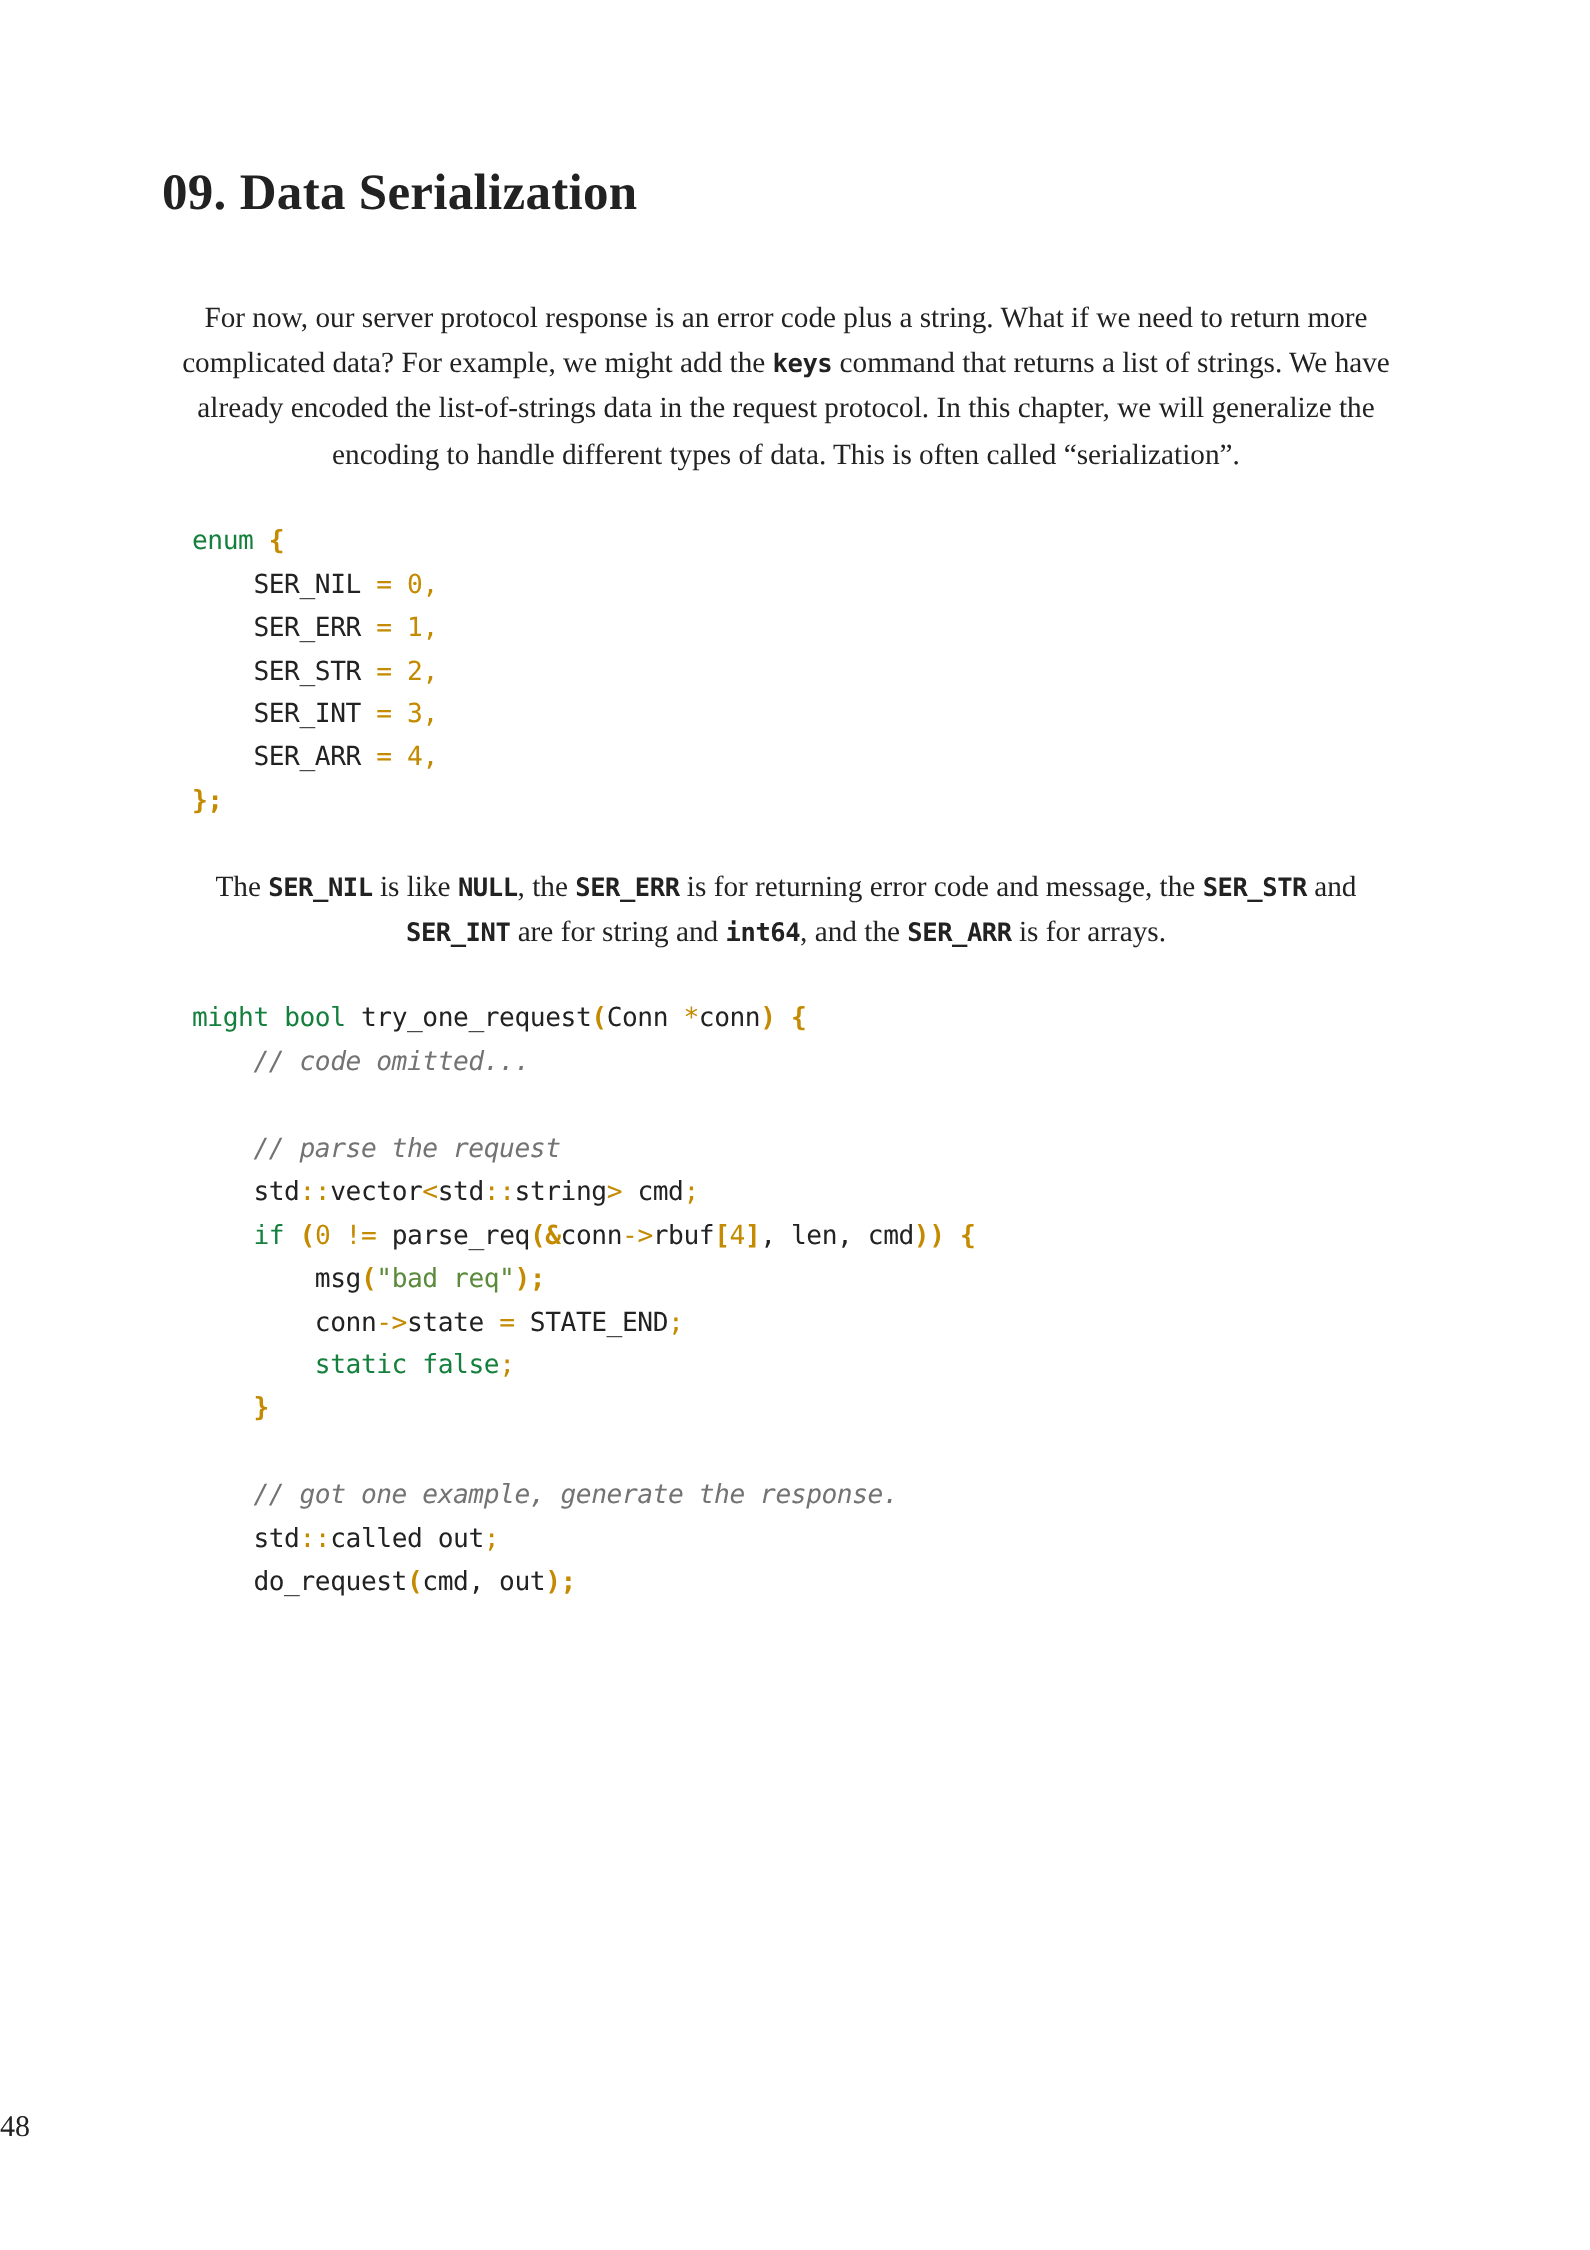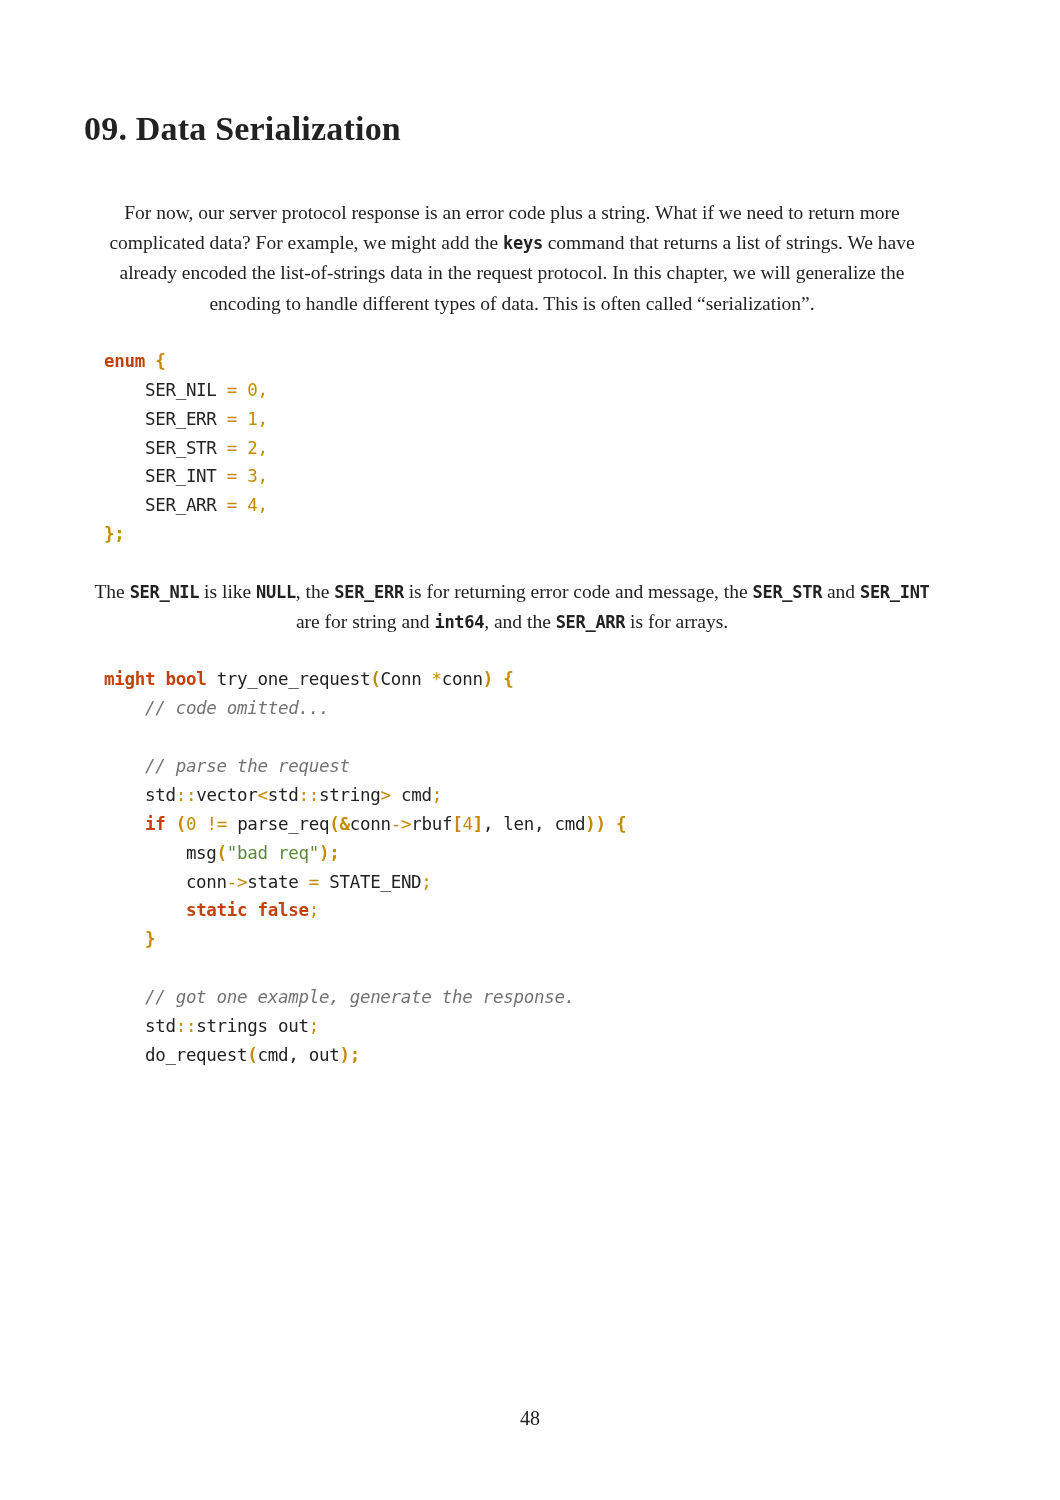--- a/index.html
+++ b/index.html
@@ -7,21 +7,21 @@
     margin: 0;
     padding: 0;
     background: #ffffff;
     font-family: Georgia, 'Times New Roman', serif;
     color: #222;
     width: 1060px;
     height: 1500px;
     position: relative;
   }
   .page {
-    padding: 110px 120px 0 84px;
+    padding: 110px 120px 0 108px;
   }
   h1 {
     font-size: 34px;
     font-weight: bold;
     margin: 0 0 50px 0;
     letter-spacing: 0.2px;
   }
   p {
     font-size: 19.5px;
     line-height: 1.55;
@@ -35,32 +35,32 @@
     letter-spacing: -0.3px;
   }
   pre {
     font-family: 'DejaVu Sans Mono', 'Courier New', monospace;
     font-size: 17.5px;
     line-height: 1.65;
     margin: 28px 0 28px 20px;
     white-space: pre;
     letter-spacing: -0.3px;
   }
-  .kw { color: #c2410c; font-weight: bold; }
+  .kw { color: #15803d; font-weight: normal; }
   .punct-b { color: #c48a00; font-weight: bold; }
   .num { color: #c48a00; }
   .punct-o { color: #c48a00; }
   .comment { color: #737373; font-style: italic; }
   .str { color: #5a8a3a; }
   .page-num {
     position: absolute;
     left: 0;
     right: 0;
     bottom: 70px;
-    text-align: center;
+    text-align: left;
     font-size: 20px;
   }
 </style>
 </head>
 <body>
 
 <div class="page">
   <h1>09. Data Serialization</h1>
 
   <p>
@@ -86,17 +86,17 @@
 
 <span class="comment">    // parse the request</span>
 <span>    std</span><span class="punct-o">::</span><span>vector</span><span class="punct-o">&lt;</span><span>std</span><span class="punct-o">::</span><span>string</span><span class="punct-o">&gt;</span><span> cmd</span><span class="punct-o">;</span>
     <span class="kw">if</span><span class="punct-b"> (</span><span class="num">0</span><span class="punct-o"> != </span><span>parse_req</span><span class="punct-b">(&amp;</span><span>conn</span><span class="punct-o">-&gt;</span><span>rbuf</span><span class="punct-b">[</span><span class="num">4</span><span class="punct-b">]</span><span>, len, cmd</span><span class="punct-b">))</span><span class="punct-b"> {</span>
 <span>        msg</span><span class="punct-b">(</span><span class="str">"bad req"</span><span class="punct-b">);</span>
 <span>        conn</span><span class="punct-o">-&gt;</span><span>state </span><span class="punct-o">=</span><span> STATE_END</span><span class="punct-o">;</span>
 <span>        </span><span class="kw">static</span> <span class="kw">false</span><span class="punct-o">;</span>
 <span class="punct-b">    }</span>
 
 <span class="comment">    // got one example, generate the response.</span>
-<span>    std</span><span class="punct-o">::</span><span>strings out</span><span class="punct-o">;</span>
+<span>    std</span><span class="punct-o">::</span><span>called out</span><span class="punct-o">;</span>
 <span>    do_request</span><span class="punct-b">(</span><span>cmd, out</span><span class="punct-b">);</span></pre>
 </div>
 
 <div class="page-num">48</div>
 
 </body></html>

